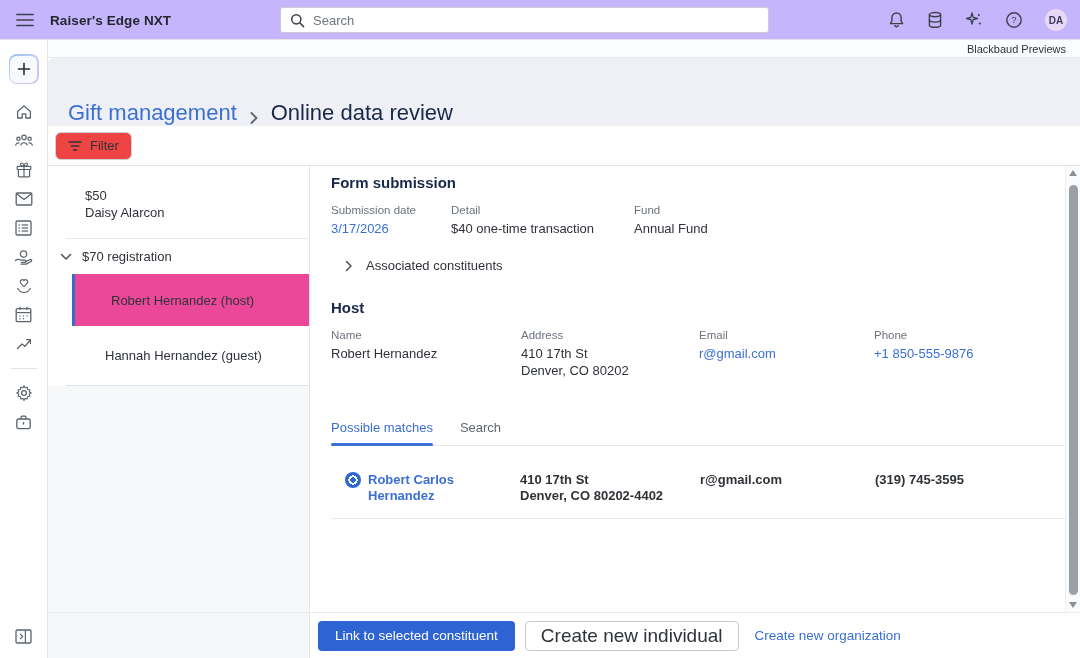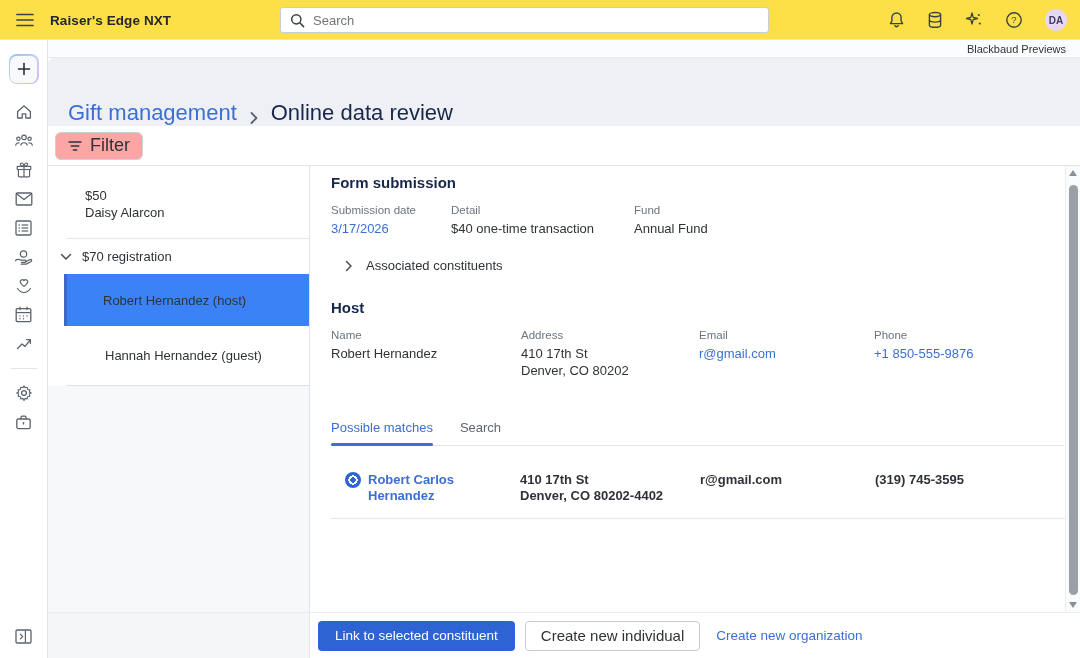--- a/index.html
+++ b/index.html
@@ -1,21 +1,21 @@
 <!DOCTYPE html>
 <html><head>
 <meta charset="utf-8">
 <style>
   * { margin:0; padding:0; box-sizing:border-box; }
   html,body { background:#fff; }
   body { font-family:"Liberation Sans","DejaVu Sans",sans-serif; }
   .app { position:relative; width:1080px; height:658px; background:#fff; overflow:hidden; }
 
   
-  .topbar { position:relative; height:40px; background:#fde047; border-bottom:1px solid #e2e4e8; display:flex; align-items:center; }
+  .topbar { position:relative; height:40px; background:#c4b5fd; border-bottom:1px solid #e2e4e8; display:flex; align-items:center; }
   .hamburger { position:absolute; left:16px; top:13px; cursor:pointer; }
   .app-title { position:absolute; left:50px; top:0; height:40px; display:flex; align-items:center; font-size:13.5px; font-weight:700; color:#24282d; letter-spacing:.1px; }
   .search-wrap { position:absolute; left:280px; top:7px; width:489px; height:26px; border:1px solid #c9cdd3; border-radius:3px; background:#fff; display:flex; align-items:center; padding:0 9px; gap:8px; }
   .search-wrap input { border:none; outline:none; flex:1; font-size:13px; color:#33373d; font-family:inherit; background:transparent; }
   .search-wrap input::placeholder { color:#6f767e; }
   .topbar-right { position:absolute; right:13px; top:0; height:40px; display:flex; align-items:center; gap:22px; }
   .tb-icon { display:flex; align-items:center; justify-content:center; cursor:pointer; }
   .avatar { width:22px; height:22px; border-radius:50%; background:#e7d9f6; color:#43395e; font-size:10px; font-weight:700; display:flex; align-items:center; justify-content:center; cursor:pointer; }
 
   
@@ -29,32 +29,32 @@
   .side-spacer { flex:1; }
   .collapse-item { margin-bottom:14px; cursor:pointer; }
 
   
   .main-col { flex:1; display:flex; flex-direction:column; min-width:0; }
   .previews-bar { height:18px; background:#fbfcfe; border-bottom:1px solid #e8eaed; display:flex; align-items:center; justify-content:flex-end; padding-right:14px; font-size:11px; color:#2e3238; flex:none; }
   .banner { height:68px; background:#eef0f6; display:flex; align-items:flex-end; padding-left:20px; gap:12px; flex:none; border-top-left-radius:6px; }
   .bc-parent { font-size:22px; color:#3b6fd4; cursor:pointer; }
   .bc-current { font-size:22px; color:#19284a; }
   .toolbar { height:40px; background:#fff; border-bottom:1px solid #e2e4e8; display:flex; align-items:center; padding-left:7px; flex:none; }
-  .filter-btn { height:28px; border:1px solid #ccd1d8; border-radius:6px; background:#fca5a5; display:flex; align-items:center; gap:8px; padding:8px 12px; font-size:18px; color:#2f3338; cursor:pointer; font-family:inherit; }
+  .filter-btn { height:28px; border:1px solid #ccd1d8; border-radius:6px; background:#ef4444; display:flex; align-items:center; gap:8px; padding:8px 12px; font-size:13px; color:#2f3338; cursor:pointer; font-family:inherit; }
 
   .content-row { flex:1; display:flex; min-height:0; }
 
   
   .list-panel { width:262px; border-right:1px solid #e2e4e8; background:#fff; display:flex; flex-direction:column; flex:none; }
   .lp-item1 { height:72px; padding:21px 0 0 37px; font-size:13px; color:#2f3338; line-height:17px; cursor:pointer; }
   .lp-sep { height:1px; background:#e6e8eb; margin-left:18px; }
   .lp-sep.blue { background:#d9e3f3; }
   .lp-group { height:35px; display:flex; align-items:center; padding-left:12px; gap:10px; font-size:13px; color:#2f3338; cursor:pointer; }
   .lp-child { height:52px; display:flex; align-items:center; padding-left:57px; font-size:13px; color:#2f3338; cursor:pointer; }
-  .lp-child.selected { margin-left:16px; background:#3b82f6; border-left:3px solid #3c68c8; padding-left:36px; }
+  .lp-child.selected { margin-left:24px; background:#ec4899; border-left:3px solid #3c68c8; padding-left:36px; }
   .lp-child.plain { height:59px; }
   .lp-rest { flex:1; background:#f7f8fa; }
 
   
   .detail { flex:1; position:relative; background:#fff; padding-left:21px; overflow:hidden; }
   .sec-title { font-size:15px; font-weight:700; color:#19284a; }
   .fs-title { margin-top:8px; }
   .fields { display:flex; margin-top:13px; }
   .field .lbl { font-size:11.5px; color:#6d747e; }
   .field .val { font-size:13px; color:#2f3338; margin-top:5px; line-height:16px; }
@@ -80,21 +80,21 @@
   .scroll-arrow { width:0; height:0; border-left:4px solid transparent; border-right:4px solid transparent; margin:4px auto 0; cursor:pointer; }
   .scroll-arrow.up { border-bottom:6px solid #8a9097; }
   .scroll-arrow.down { border-top:6px solid #8a9097; position:absolute; bottom:4px; left:3px; margin:0; }
   .scroll-thumb { position:absolute; top:19px; left:2.5px; width:9px; height:410px; background:#9aa0a6; border-radius:5px; cursor:pointer; }
 
   
   .footer-row { height:46px; display:flex; border-top:1px solid #e8eaed; flex:none; }
   .footer-left { width:262px; background:#f5f6f8; border-right:1px solid #e2e4e8; }
   .footer-main { flex:1; background:#fff; display:flex; align-items:center; gap:10px; padding-left:8px; }
   .btn-primary { height:30px; padding:0 17px; background:#2e63d4; color:#fff; border:none; border-radius:4px; font-size:13.5px; font-family:inherit; cursor:pointer; }
-  .btn-secondary { height:30px; padding:0 15px; background:#fff; border:1px solid #c6ccd3; border-radius:4px; color:#2f3338; font-size:15px; font-family:inherit; cursor:pointer; }
+  .btn-secondary { height:30px; padding:0 15px; background:#fff; border:1px solid #c6ccd3; border-radius:4px; color:#2f3338; font-size:19px; font-family:inherit; cursor:pointer; }
   .link-action { color:#3b6fd4; font-size:13.5px; margin-left:6px; cursor:pointer; }
 
   svg { display:block; }
 </style>
 </head>
 <body>
 
 <div class="app">
 
   <header class="topbar">

